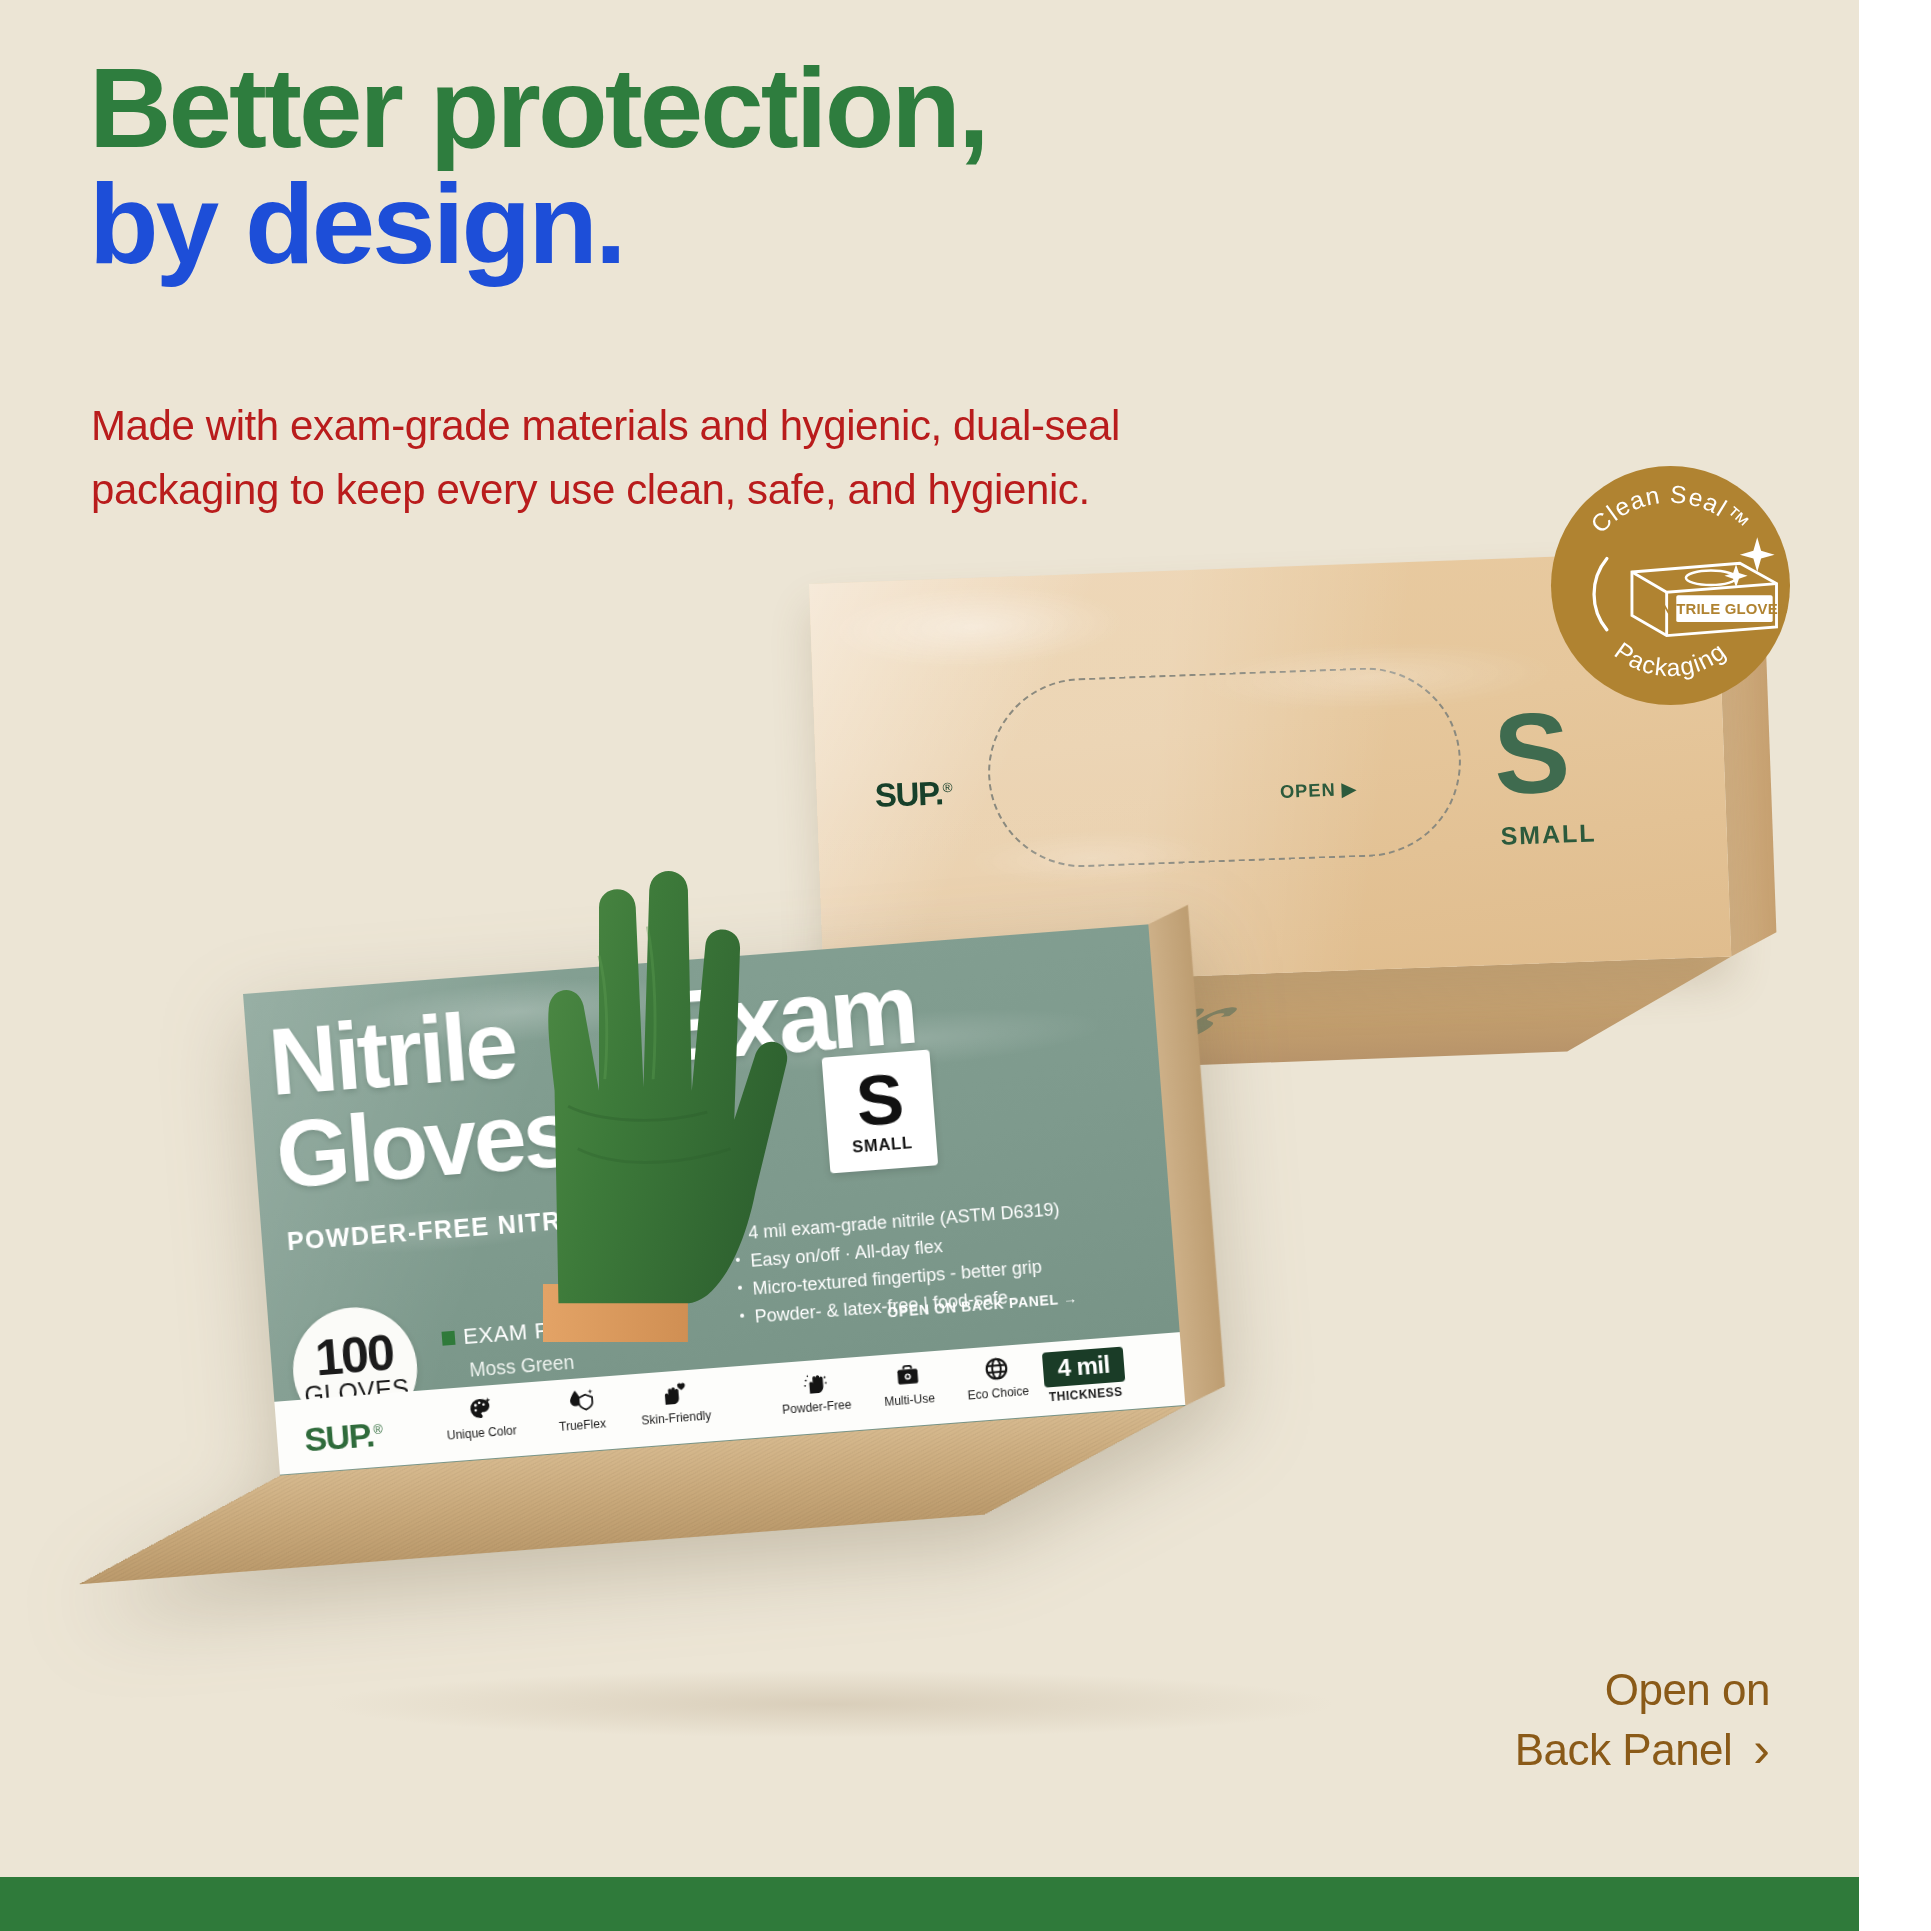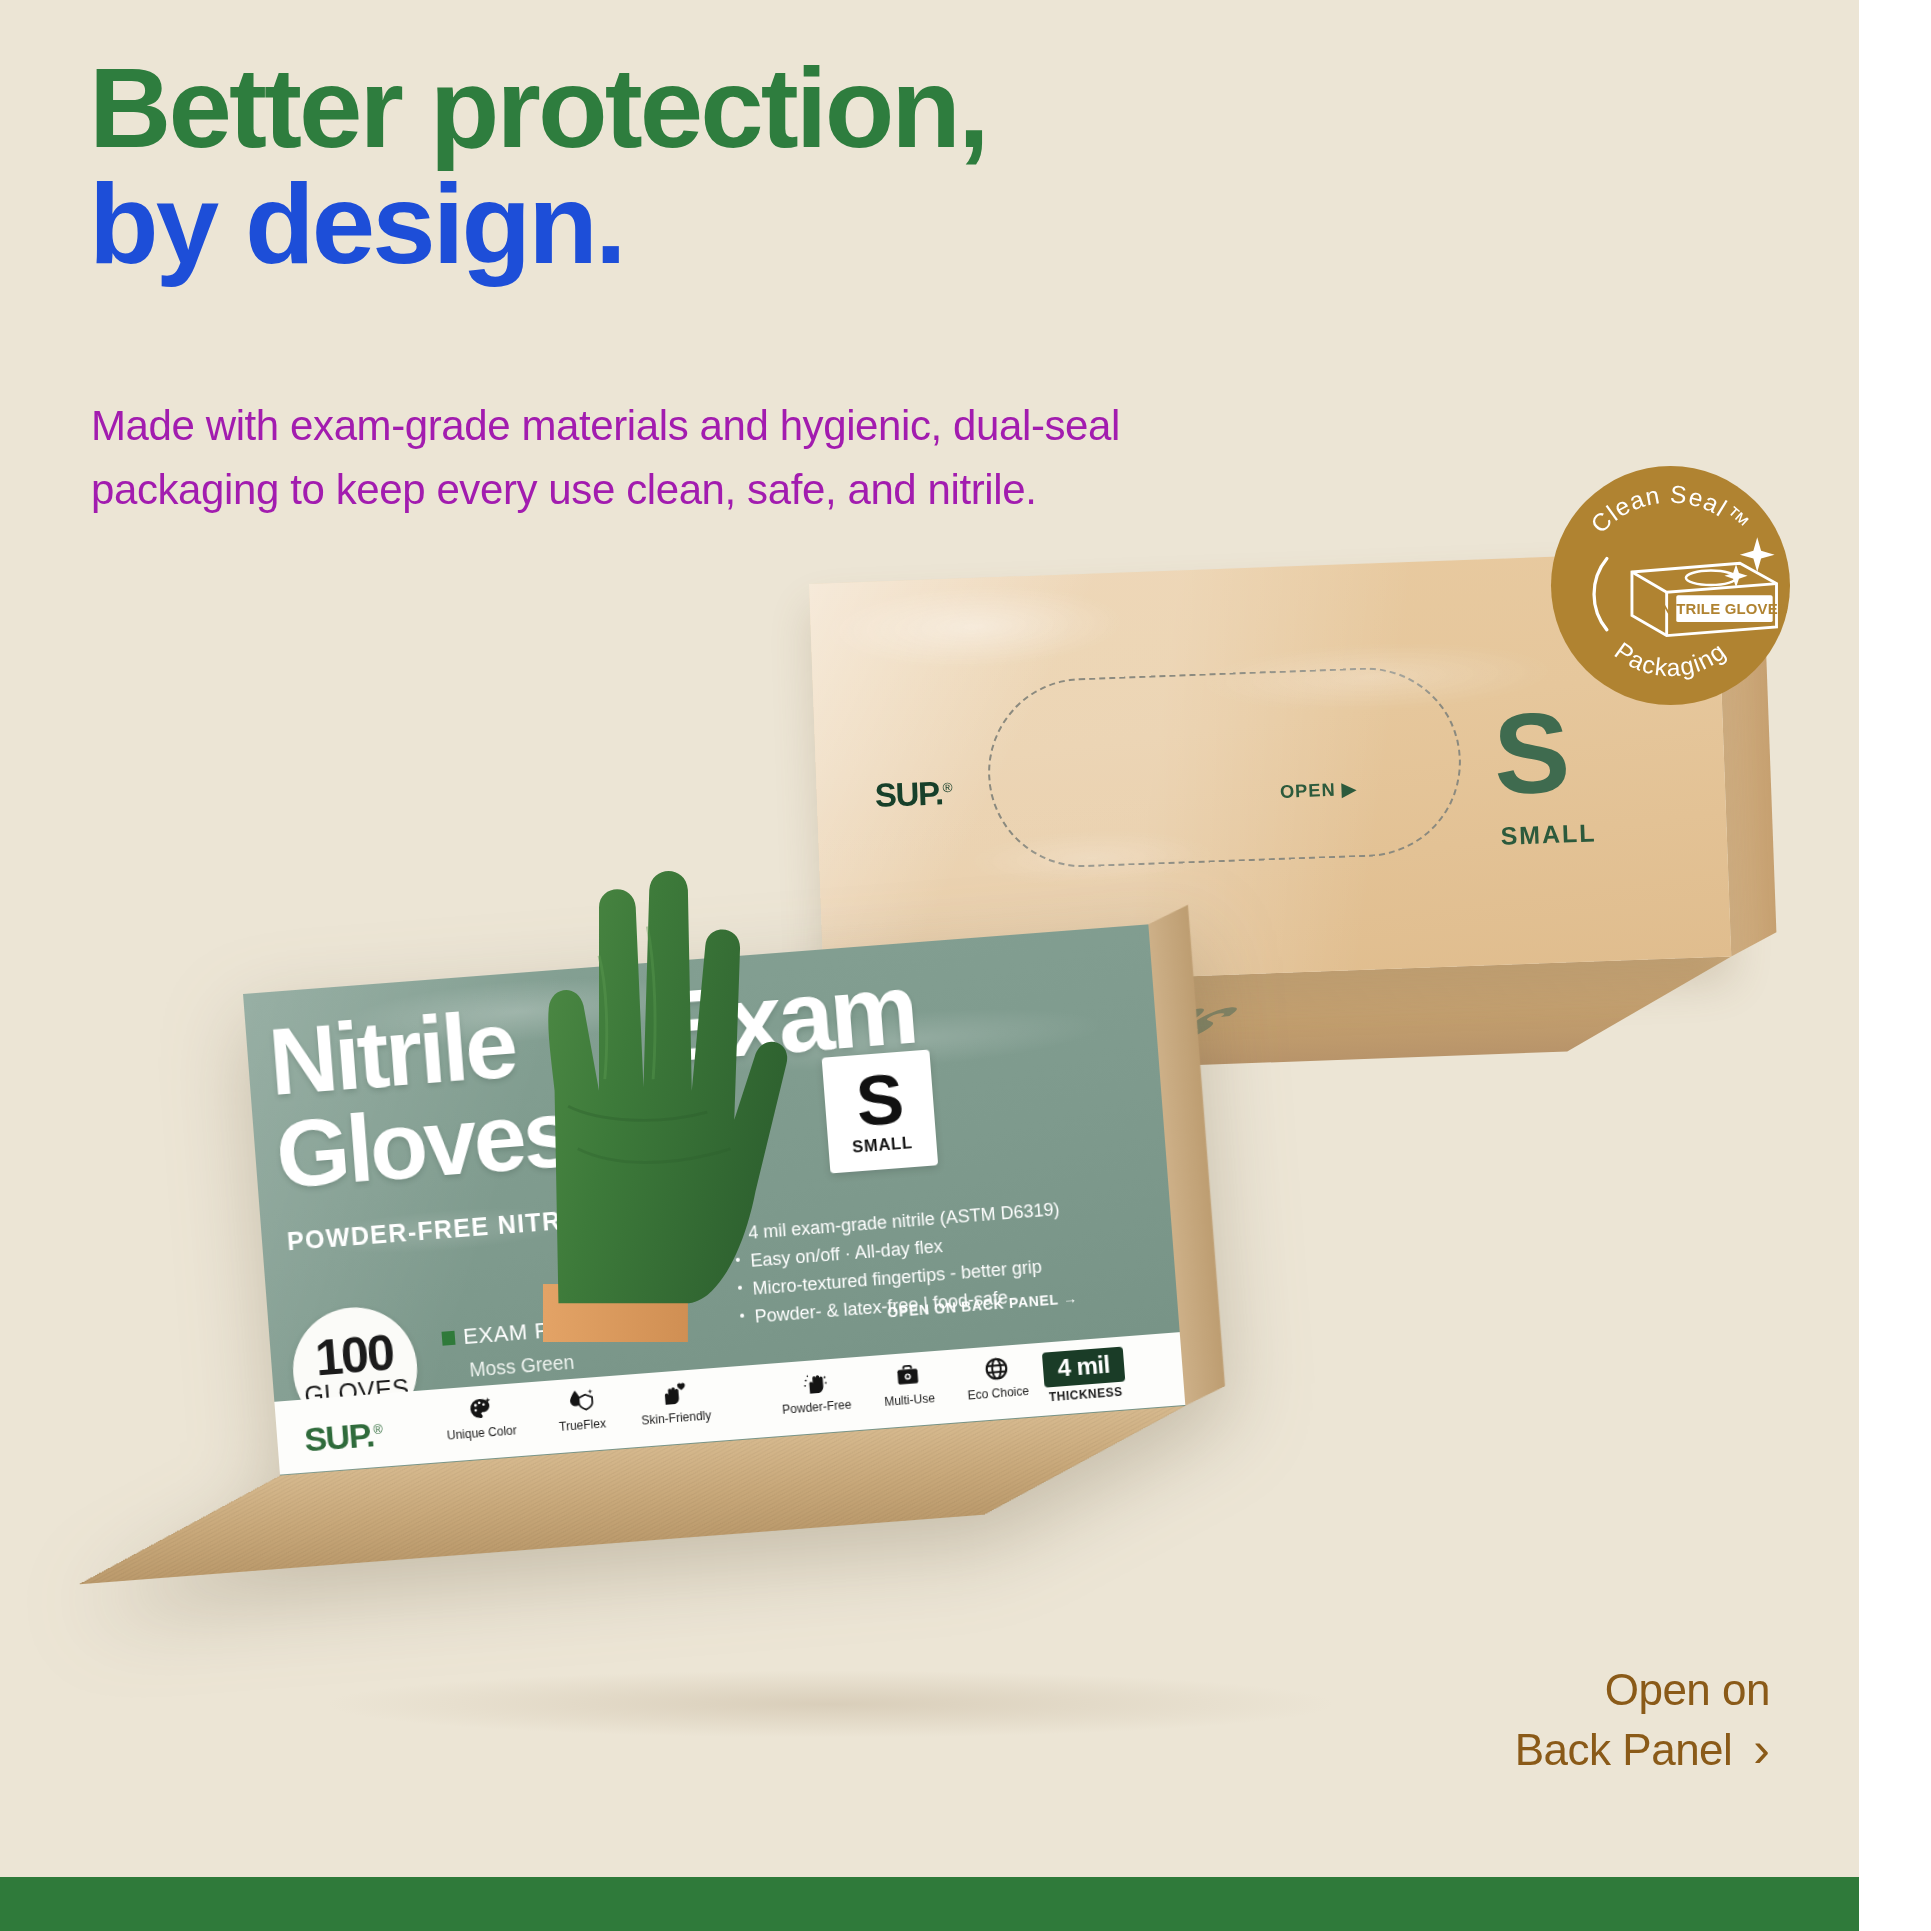--- a/index.html
+++ b/index.html
@@ -26,21 +26,21 @@
   }
   .headline .l1 { display: block; color: #2e7d3e; }
   .headline .l2 { display: block; color: #1d4ed8; }
 
   .subtitle {
     position: absolute;
     left: 91px; top: 394px;
     width: 1371px;
     font-size: 42px;
     line-height: 1.52;
-    color: #a21caf;
+    color: #b91c1c;
     letter-spacing: -0.4px;
   }
   .subtitle span { display: block; }
 
   
   .seal {
     position: absolute;
     left: 1551px; top: 466px;
     width: 239px; height: 239px;
     border-radius: 50%;
@@ -290,21 +290,21 @@
 
 <div id="stage">
 
   <div class="headline">
     <span class="l1">Better protection,</span>
     <span class="l2">by design.</span>
   </div>
 
   <div class="subtitle">
     <span>Made with exam-grade materials and hygienic, dual-seal</span>
-    <span>packaging to keep every use clean, safe, and nitrile.</span>
+    <span>packaging to keep every use clean, safe, and hygienic.</span>
   </div>
 
   <div class="floorshadow"></div>
 
   <div class="kraft">
     <div class="kraft-right"></div>
     <div class="kraft-side">
       <div class="kraft-side-green">Gloves</div>
     </div>
     <div class="kraft-face">

